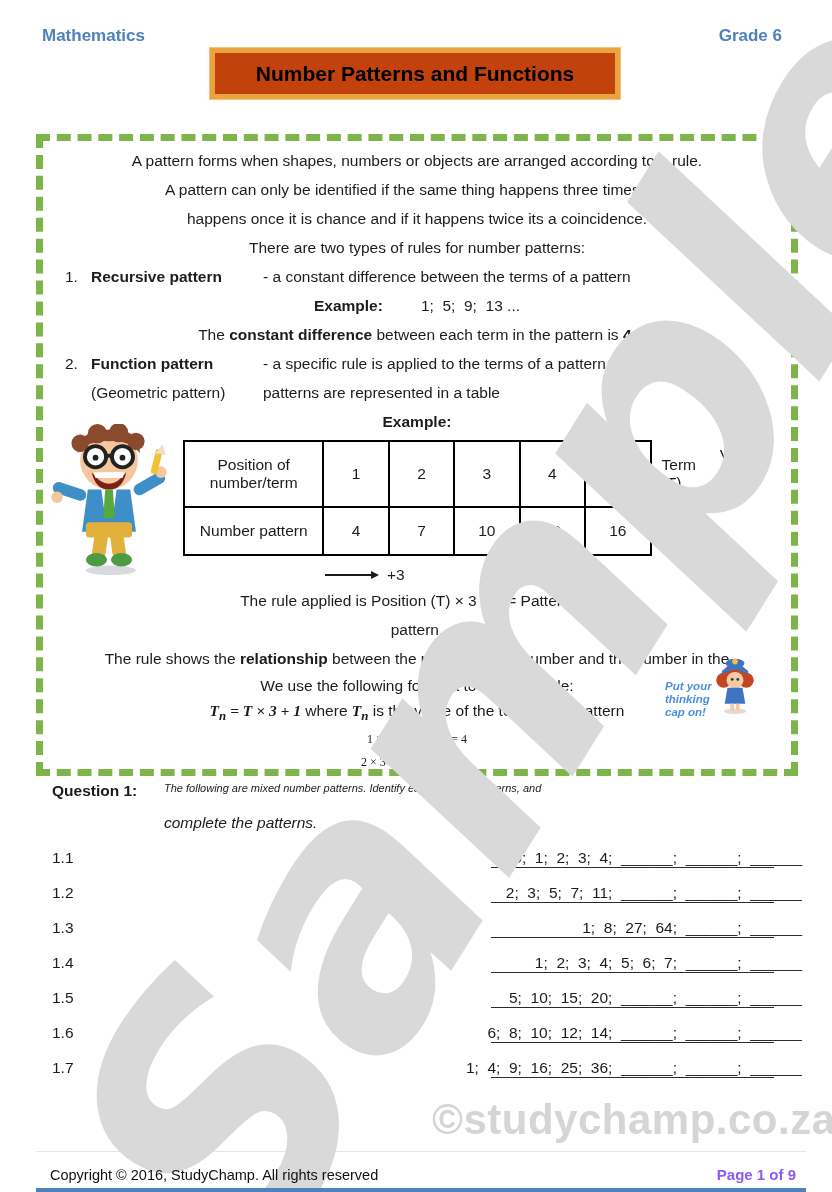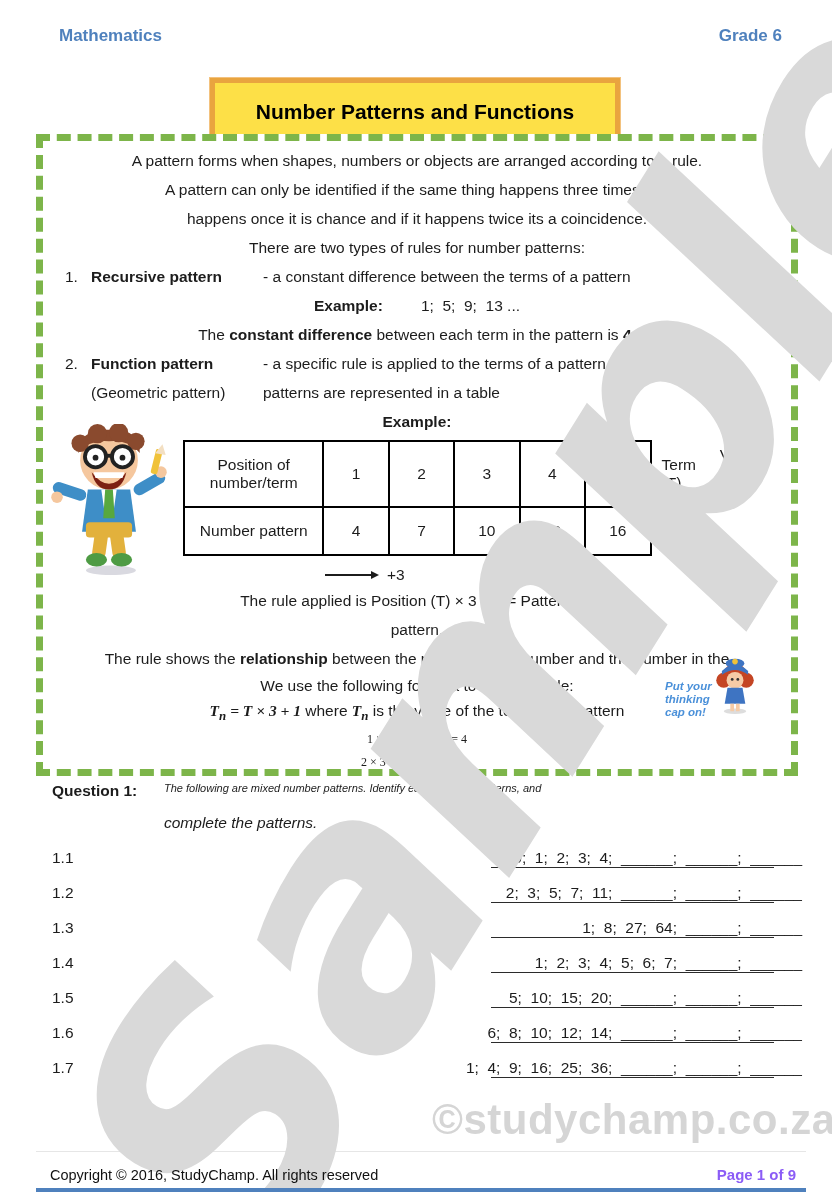--- a/index.html
+++ b/index.html
@@ -3,27 +3,27 @@
 <meta charset="utf-8">
 <style>
   * { box-sizing: border-box; }
   body { margin:0; background:#fff; }
   .page {
     position:relative; width:832px; height:1192px; background:#fff;
     font-family:"Liberation Sans", sans-serif; color:#1c1c1c; overflow:hidden;
   }
 
   
-  .header-row { position:absolute; top:26px; left:59px; right:50px;
+  .header-row { position:absolute; top:26px; left:42px; right:50px;
     display:flex; justify-content:space-between;
     font-size:17px; font-weight:bold; color:#4f81bd; }
 
   
-  .title-box { position:absolute; left:210px; top:78px; width:410px; height:67px;
-    border:5px solid #e9a43f; box-shadow:0 0 0 1px #f3c27e; background:#fde047;
+  .title-box { position:absolute; left:210px; top:48px; width:410px; height:51px;
+    border:5px solid #e9a43f; box-shadow:0 0 0 1px #f3c27e; background:#c2410c;
     display:flex; align-items:center; justify-content:center; }
   .title-box .t { font-size:21px; font-weight:bold; color:#000; }
 
   
   .info-box { position:absolute; left:36px; top:134px; width:762px; height:642px;
     border:7px dashed #7db54a; padding:5px 10px 0; background:#fff; }
   .line { text-align:center; font-size:15.5px; line-height:29px; }
   .b { font-weight:bold; }
   .rule-row { display:flex; font-size:15.5px; line-height:29px; text-align:left; }
   .r-num { width:26px; margin-left:12px; flex:0 0 auto; }

